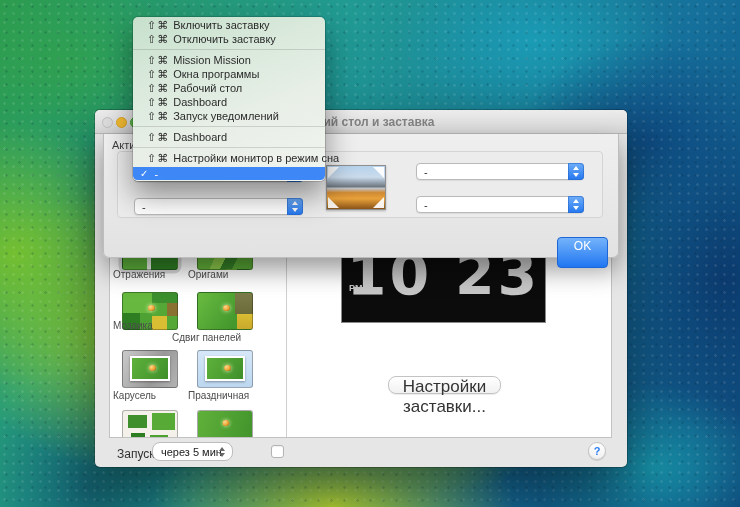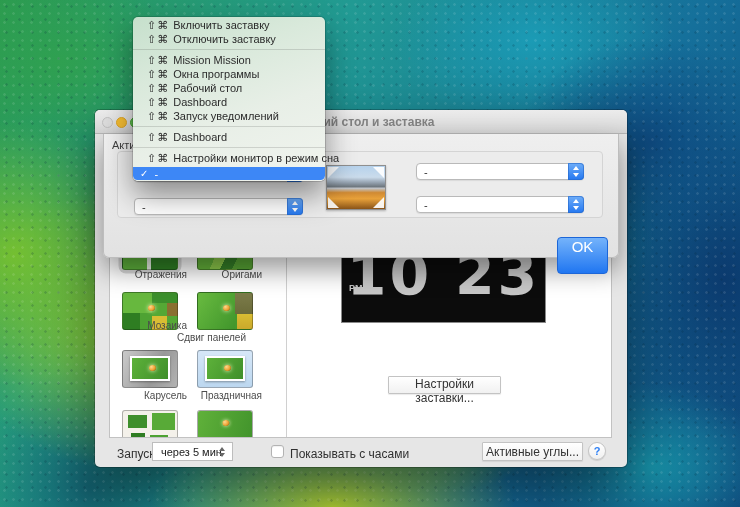--- a/index.html
+++ b/index.html
@@ -44,21 +44,21 @@
     color:#9f9f9f; font-size:11px; }
 
   
   .contentbox { position:absolute; left:14px; top:25px; width:503px; height:303px;
     background:#fff; border:1px solid #c2c2c2; }
   .listcol { position:absolute; left:0; top:0; bottom:0; width:177px;
     border-right:1px solid #d0d0d0; overflow:hidden; }
   .tile { position:absolute; width:56px; height:38px; border-radius:4px; }
   .tile.selected { box-shadow:0 0 0 3.5px #d9d9d9; }
   .art { position:absolute; inset:0; border:1px solid rgba(0,0,0,0.28); border-radius:3px; overflow:hidden; }
-  .tlabel { position:absolute; width:74px; text-align:right; font-size:10px; color:#4c4c4c; white-space:nowrap; }
+  .tlabel { position:absolute; width:74px; text-align:left; font-size:10px; color:#4c4c4c; white-space:nowrap; }
 
   .bug::after { content:""; position:absolute; left:46%; top:34%; width:7px; height:6px; border-radius:50%;
     background:radial-gradient(circle at 35% 30%, #ffd98f, #eda233 55%, #8a4d12);
     box-shadow:0 0 4px rgba(255,255,210,0.9); }
 
   .a-reflect { background:linear-gradient(90deg,#5eb23c 0 45%, #e8f0e4 45% 52%, #2f7f24 52% 100%); }
   .a-origami { background:linear-gradient(115deg,#63b13a 0 40%, #8cc94a 40% 55%, #357f27 55% 72%, #57a434 72%); }
   .a-mosaic  { background:
       linear-gradient(#67b83e,#67b83e) 0 0/29px 20px no-repeat,
       linear-gradient(#2e7d22,#2e7d22) 0 20px/17px 18px no-repeat,
@@ -86,29 +86,29 @@
     box-shadow:inset 0 0 0 2px rgba(255,255,255,0.55); }
 
   .preview { position:absolute; left:178px; top:0; right:0; bottom:0; overflow:hidden; }
   .clock { position:absolute; left:53px; top:94px; width:205px; height:93px;
     background:#0c0c0c; border:1px solid #8a8a8a;padding-left:32px; }
   .digits { position:absolute; inset:0; line-height:88px; text-align:center;
     font-family:"DejaVu Sans",sans-serif; font-size:57px; font-weight:bold;
     color:#c7c7c7; letter-spacing:3px; }
   .ampm { position:absolute; left:7px; top:52px; font-size:9px; font-weight:bold; color:#c7c7c7; z-index:1; }
 
-  .btn { background:linear-gradient(#ffffff,#f1f1f1); border:1px solid #c3c3c3; border-radius:1px;
-    font-size:12px; color:#333; box-shadow:0 1px 1px rgba(0,0,0,0.08); font-family:inherit; }
+  .btn { background:linear-gradient(#ffffff,#f1f1f1); border:1px solid #c3c3c3; border-radius:8px;
+    font-size:17px; color:#333; box-shadow:0 1px 1px rgba(0,0,0,0.08); font-family:inherit; }
   .optbtn { position:absolute; left:100px; top:240px; width:113px; height:18px; }
 
   
   .flabel { position:absolute; font-size:12px; color:#303030; }
   .f-start { left:22px; top:337px; }
   .popup5 { position:absolute; left:57px; top:332px; width:81px; height:19px;
-    background:#fff; border:1px solid #bdbdbd; border-radius:0; font-size:11px; color:#222; }
+    background:#fff; border:1px solid #bdbdbd; border-radius:8px; font-size:11px; color:#222; }
   .popup5 .pval { position:absolute; left:8px; top:2.5px; }
   .gstep { position:absolute; right:5px; top:0; bottom:0; width:8px; }
   .gstep::before { content:""; position:absolute; left:0; top:4px; border-left:3.5px solid transparent;
     border-right:3.5px solid transparent; border-bottom:4px solid #666; }
   .gstep::after  { content:""; position:absolute; left:0; top:10px; border-left:3.5px solid transparent;
     border-right:3.5px solid transparent; border-top:4px solid #666; }
   .checkbox { position:absolute; left:176px; top:335px; width:13px; height:13px;
     background:#fff; border:1px solid #b3b3b3; border-radius:3px;
     box-shadow:inset 0 1px 1px rgba(0,0,0,0.06); }
   .f-check { left:195px; top:337px; }
@@ -140,23 +140,23 @@
   .pp-tr { left:312px; top:29px; width:168px; }
   .pp-br { left:312px; top:62px; width:168px; }
   .ds-thumb { position:absolute; left:222px; top:31px; width:60px; height:45px;
     border:1px solid #8f8f8f; box-shadow:0 1px 2px rgba(0,0,0,0.25);
     background:linear-gradient(180deg,#b6d2ec 0%,#cadbeb 26%,#97a4b2 38%,#6f7880 48%,#c0c3c8 52%,#d08a33 62%,#e8a13a 76%,#8a5418 100%); }
   .ct { position:absolute; width:11px; height:11px; background:rgba(255,255,255,0.92); }
   .ct.tl2 { top:1px; left:1px;  clip-path:polygon(0 0,100% 0,0 100%); }
   .ct.tr2 { top:1px; right:1px; clip-path:polygon(0 0,100% 0,100% 100%); }
   .ct.bl2 { bottom:1px; left:1px;  clip-path:polygon(0 0,0 100%,100% 100%); }
   .ct.br2 { bottom:1px; right:1px; clip-path:polygon(100% 0,100% 100%,0 100%); }
-  .okbtn { position:absolute; left:453px; top:103px; width:51px; height:37px;
+  .okbtn { position:absolute; left:453px; top:103px; width:51px; height:31px;
     background:linear-gradient(#74b3fb,#2076f1); border:1px solid #1c66d8; border-radius:4px;
-    color:#fff; font-size:15px; text-align:center; line-height:17px; }
+    color:#fff; font-size:12px; text-align:center; line-height:17px; }
 
   
   .menu { position:absolute; left:133px; top:17px; width:192px; height:164px; z-index:20;
     padding-top:1px; border-radius:5px;
     background:linear-gradient(160deg,#c6e0cc 0%,#d9e9db 30%,#e8efe7 60%,#f1f4ef 100%);
     box-shadow:0 0 0 1px rgba(0,0,0,0.15), 0 14px 30px rgba(0,0,0,0.42); }
   .mi { height:14px; display:flex; align-items:center; gap:4px; padding-left:14px;
     font-size:11px; color:#2b2b2b; white-space:nowrap; }
   .msc { letter-spacing:1px; }
   .msep { height:7px; position:relative; }
@@ -231,22 +231,20 @@
         <button class="btn optbtn">Настройки заставки...</button>
       </div>
     </div>
 
     <div class="flabel f-start">Запуск:</div>
     <div class="popup5">
       <span class="pval">через 5 мин</span>
       <span class="gstep"></span>
     </div>
     <div class="checkbox"></div>
-    <div class="flabel f-check">Показывать с часами</div>
-    <button class="btn hotbtn">Активные углы...</button>
     <div class="helpbtn">?</div>
 
     <div class="sheet">
       <div class="sheet-label">Активные углы</div>
       <div class="panel"></div>
 
       <div class="popup pp-tl">
         <span class="pval">-</span>
         <span class="pstep"></span>
       </div>

